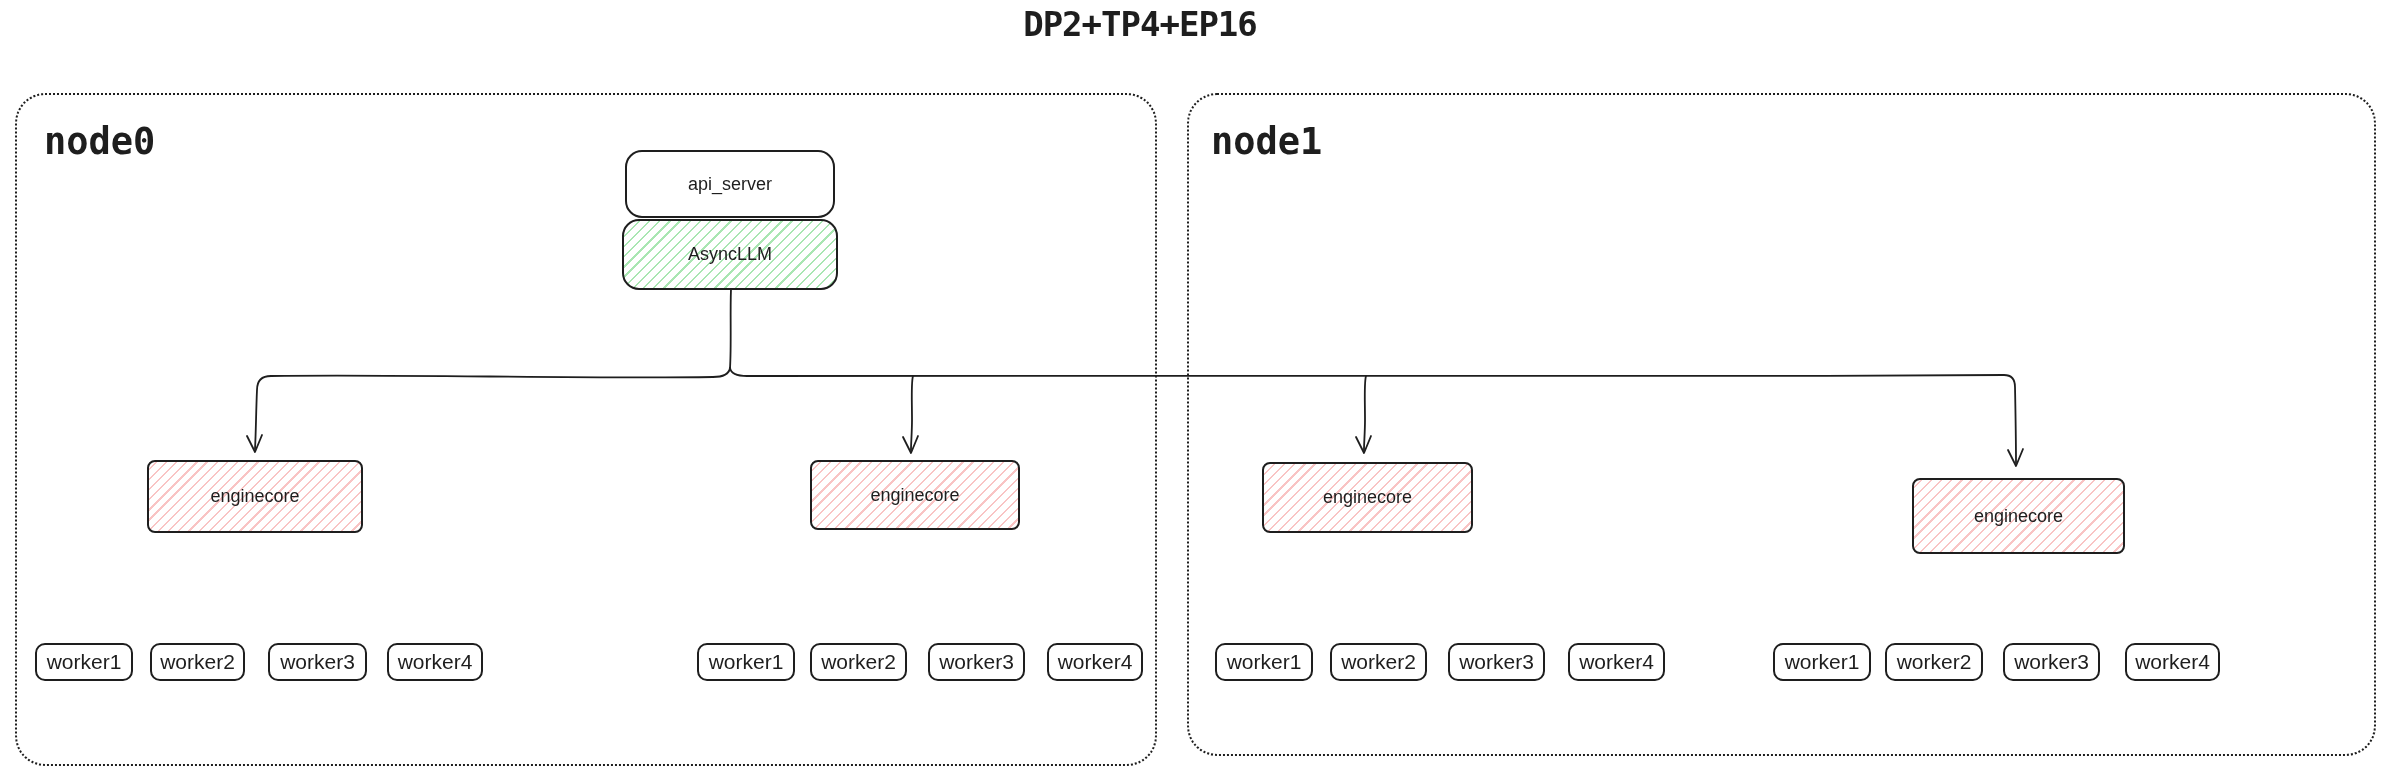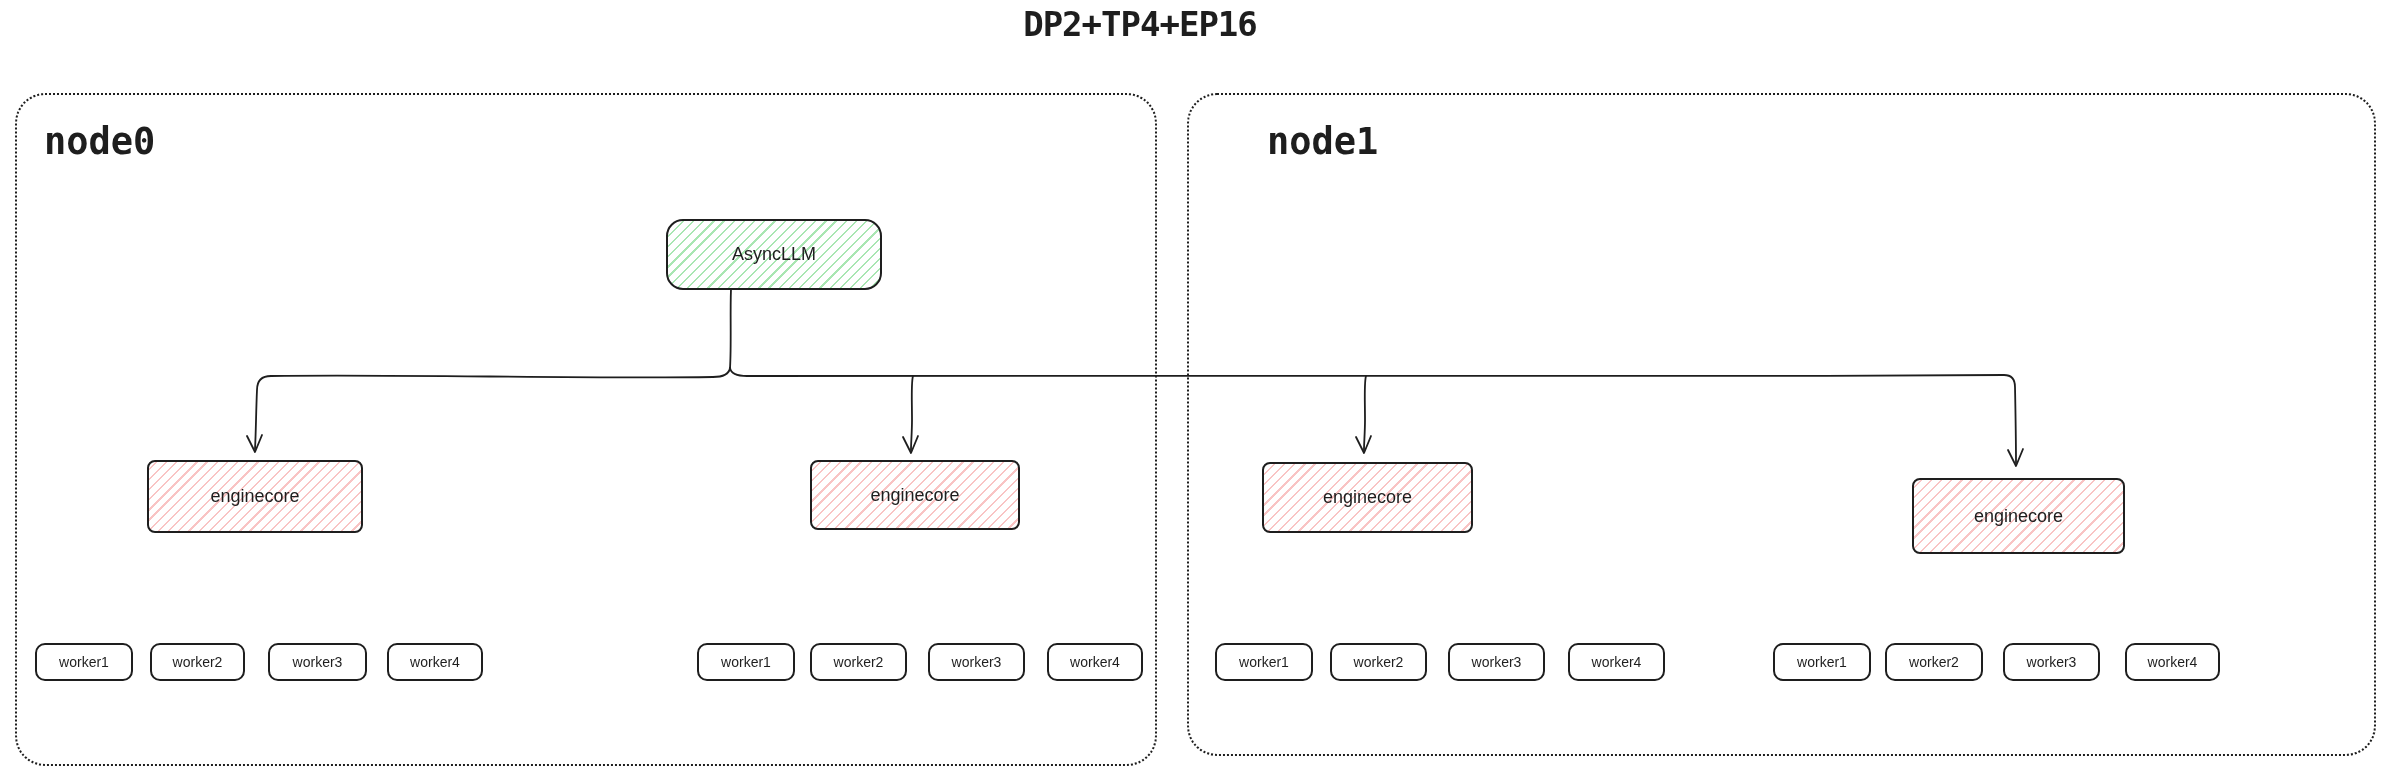--- a/index.html
+++ b/index.html
@@ -27,57 +27,56 @@
   }
   .node-box.n0{left:15px;top:93px;width:1138px;height:669px;}
   .node-box.n1{left:1187px;top:93px;width:1185px;height:659px;}
   .node-label{
     position:absolute;
     font-family:"DejaVu Sans Mono", monospace;
     font-size:37px;font-weight:700;
     z-index:3;
   }
   .node-label.n0{left:44px;top:120px;}
-  .node-label.n1{left:1267px;top:120px;}
+  .node-label.n1{left:1211px;top:120px;}
   .shape{
     position:absolute;
     display:flex;align-items:center;justify-content:center;
     box-sizing:border-box;
     z-index:3;
     background:#ffffff;
   }
   .api-box{
     left:625px;top:150px;width:210px;height:68px;
     border:2.6px solid var(--stroke,#1e1e1e);
     border-radius:17px;
     font-size:18px;
   }
   .asyncllm-box{
     left:622px;top:219px;width:216px;height:71px;
     border:2.6px solid var(--stroke,#1e1e1e);
     border-radius:17px;
     font-size:18px;
     background:repeating-linear-gradient(315deg,#ffffff 0px,#ffffff 5.6px,var(--green-hatch,#a9e6b2) 5.6px,var(--green-hatch,#a9e6b2) 7.2px);
-    margin-left:44px;
   }
   .enginecore-box{
     border:2.8px solid var(--stroke,#1e1e1e);
     border-radius:8px;
     font-size:18px;
     background:repeating-linear-gradient(315deg,#ffffff 0px,#ffffff 5.6px,var(--red-hatch,#f9c4c4) 5.6px,var(--red-hatch,#f9c4c4) 7.2px);
   }
   .ec1{left:147px;top:460px;width:216px;height:73px;}
   .ec2{left:810px;top:460px;width:210px;height:70px;}
   .ec3{left:1262px;top:462px;width:211px;height:71px;}
   .ec4{left:1912px;top:478px;width:213px;height:76px;}
   .worker-box{
     top:643px;height:38px;
     border:2.2px solid var(--stroke,#1e1e1e);
     border-radius:10px;
-    font-size:14px;
+    font-size:21px;
   }
   .connectors{position:absolute;left:0;top:0;z-index:2;}
   .connectors path{
     fill:none;
     stroke:var(--stroke,#1e1e1e);
     stroke-width:1.8;
     stroke-linecap:round;stroke-linejoin:round;
   }
 </style>
 </head>
@@ -98,20 +97,23 @@
     <path d="M1356,437 L1364,453 L1371,436"></path>
     <path d="M2008,450 L2016,466 L2023,449"></path>
   </svg>
 
   <div class="node-box n0"></div>
   <div class="node-label n0">node0</div>
 
   <div class="node-box n1"></div>
   <div class="node-label n1">node1</div>
 
+  <div class="shape api-box">
+    <span>api_server</span>
+  </div>
   <div class="shape asyncllm-box">
     <span>AsyncLLM</span>
   </div>
 
   <div class="shape enginecore-box ec1">
     <span>enginecore</span>
   </div>
   <div class="shape enginecore-box ec2">
     <span>enginecore</span>
   </div>

